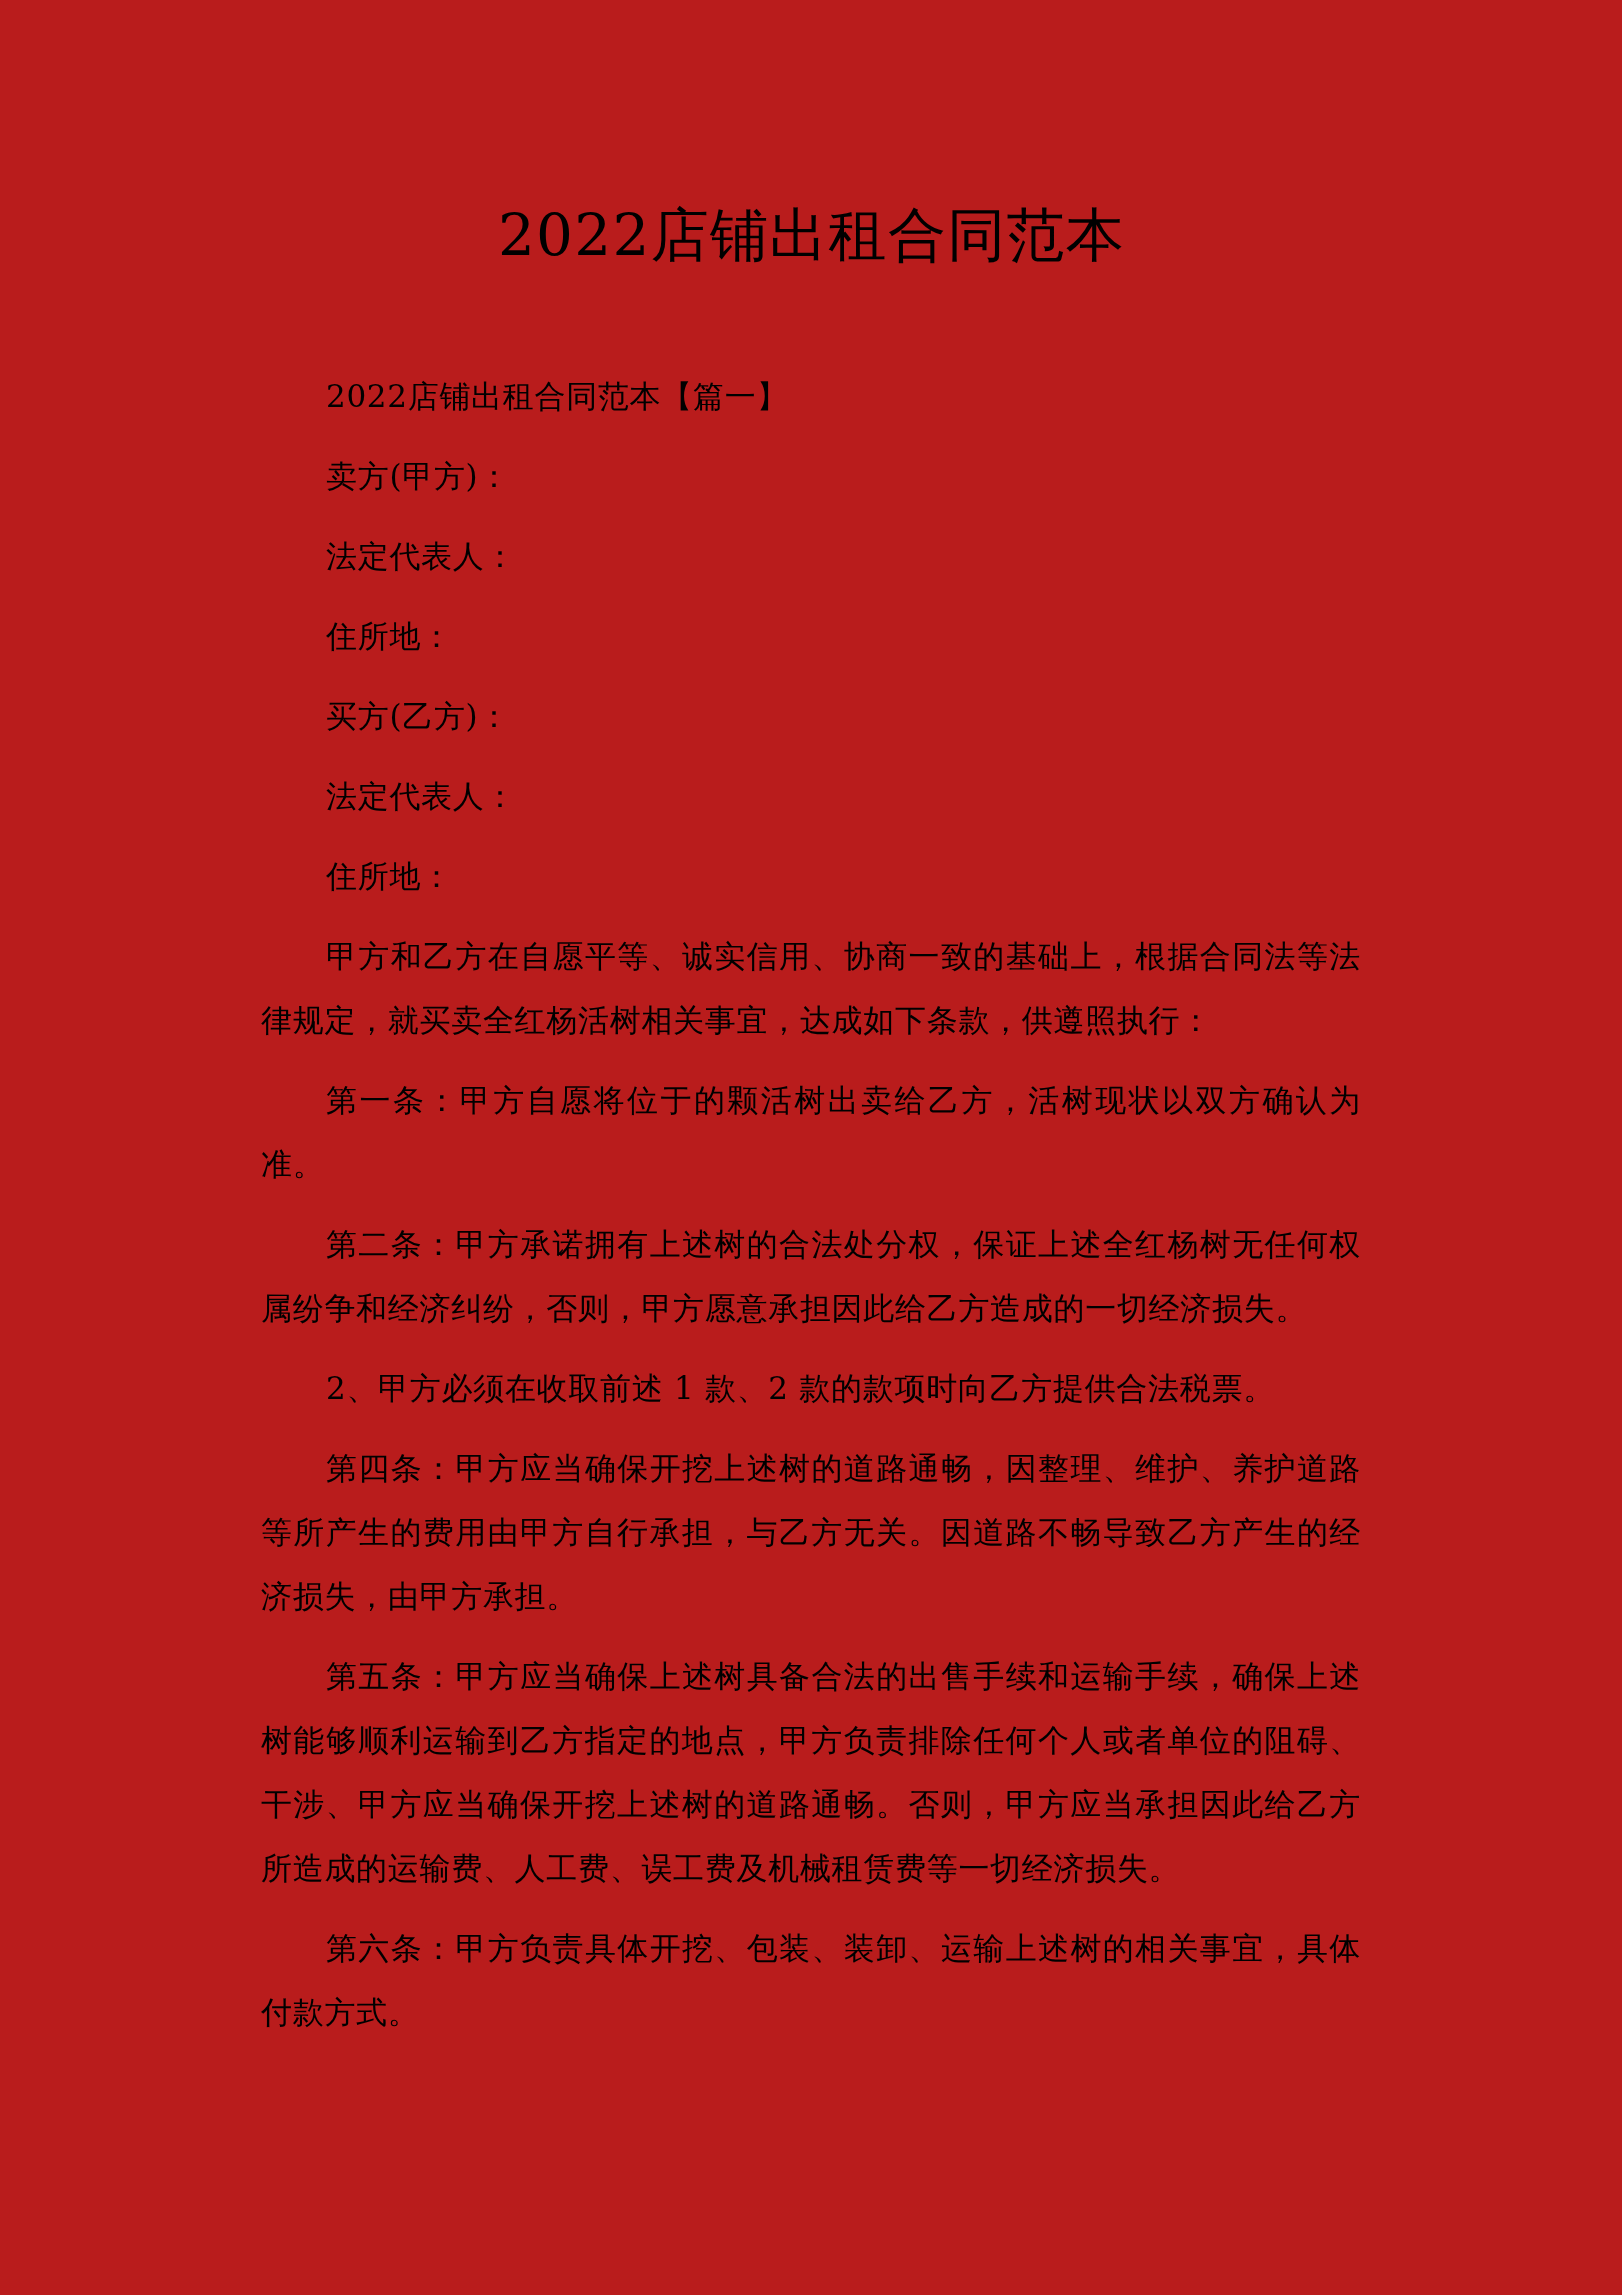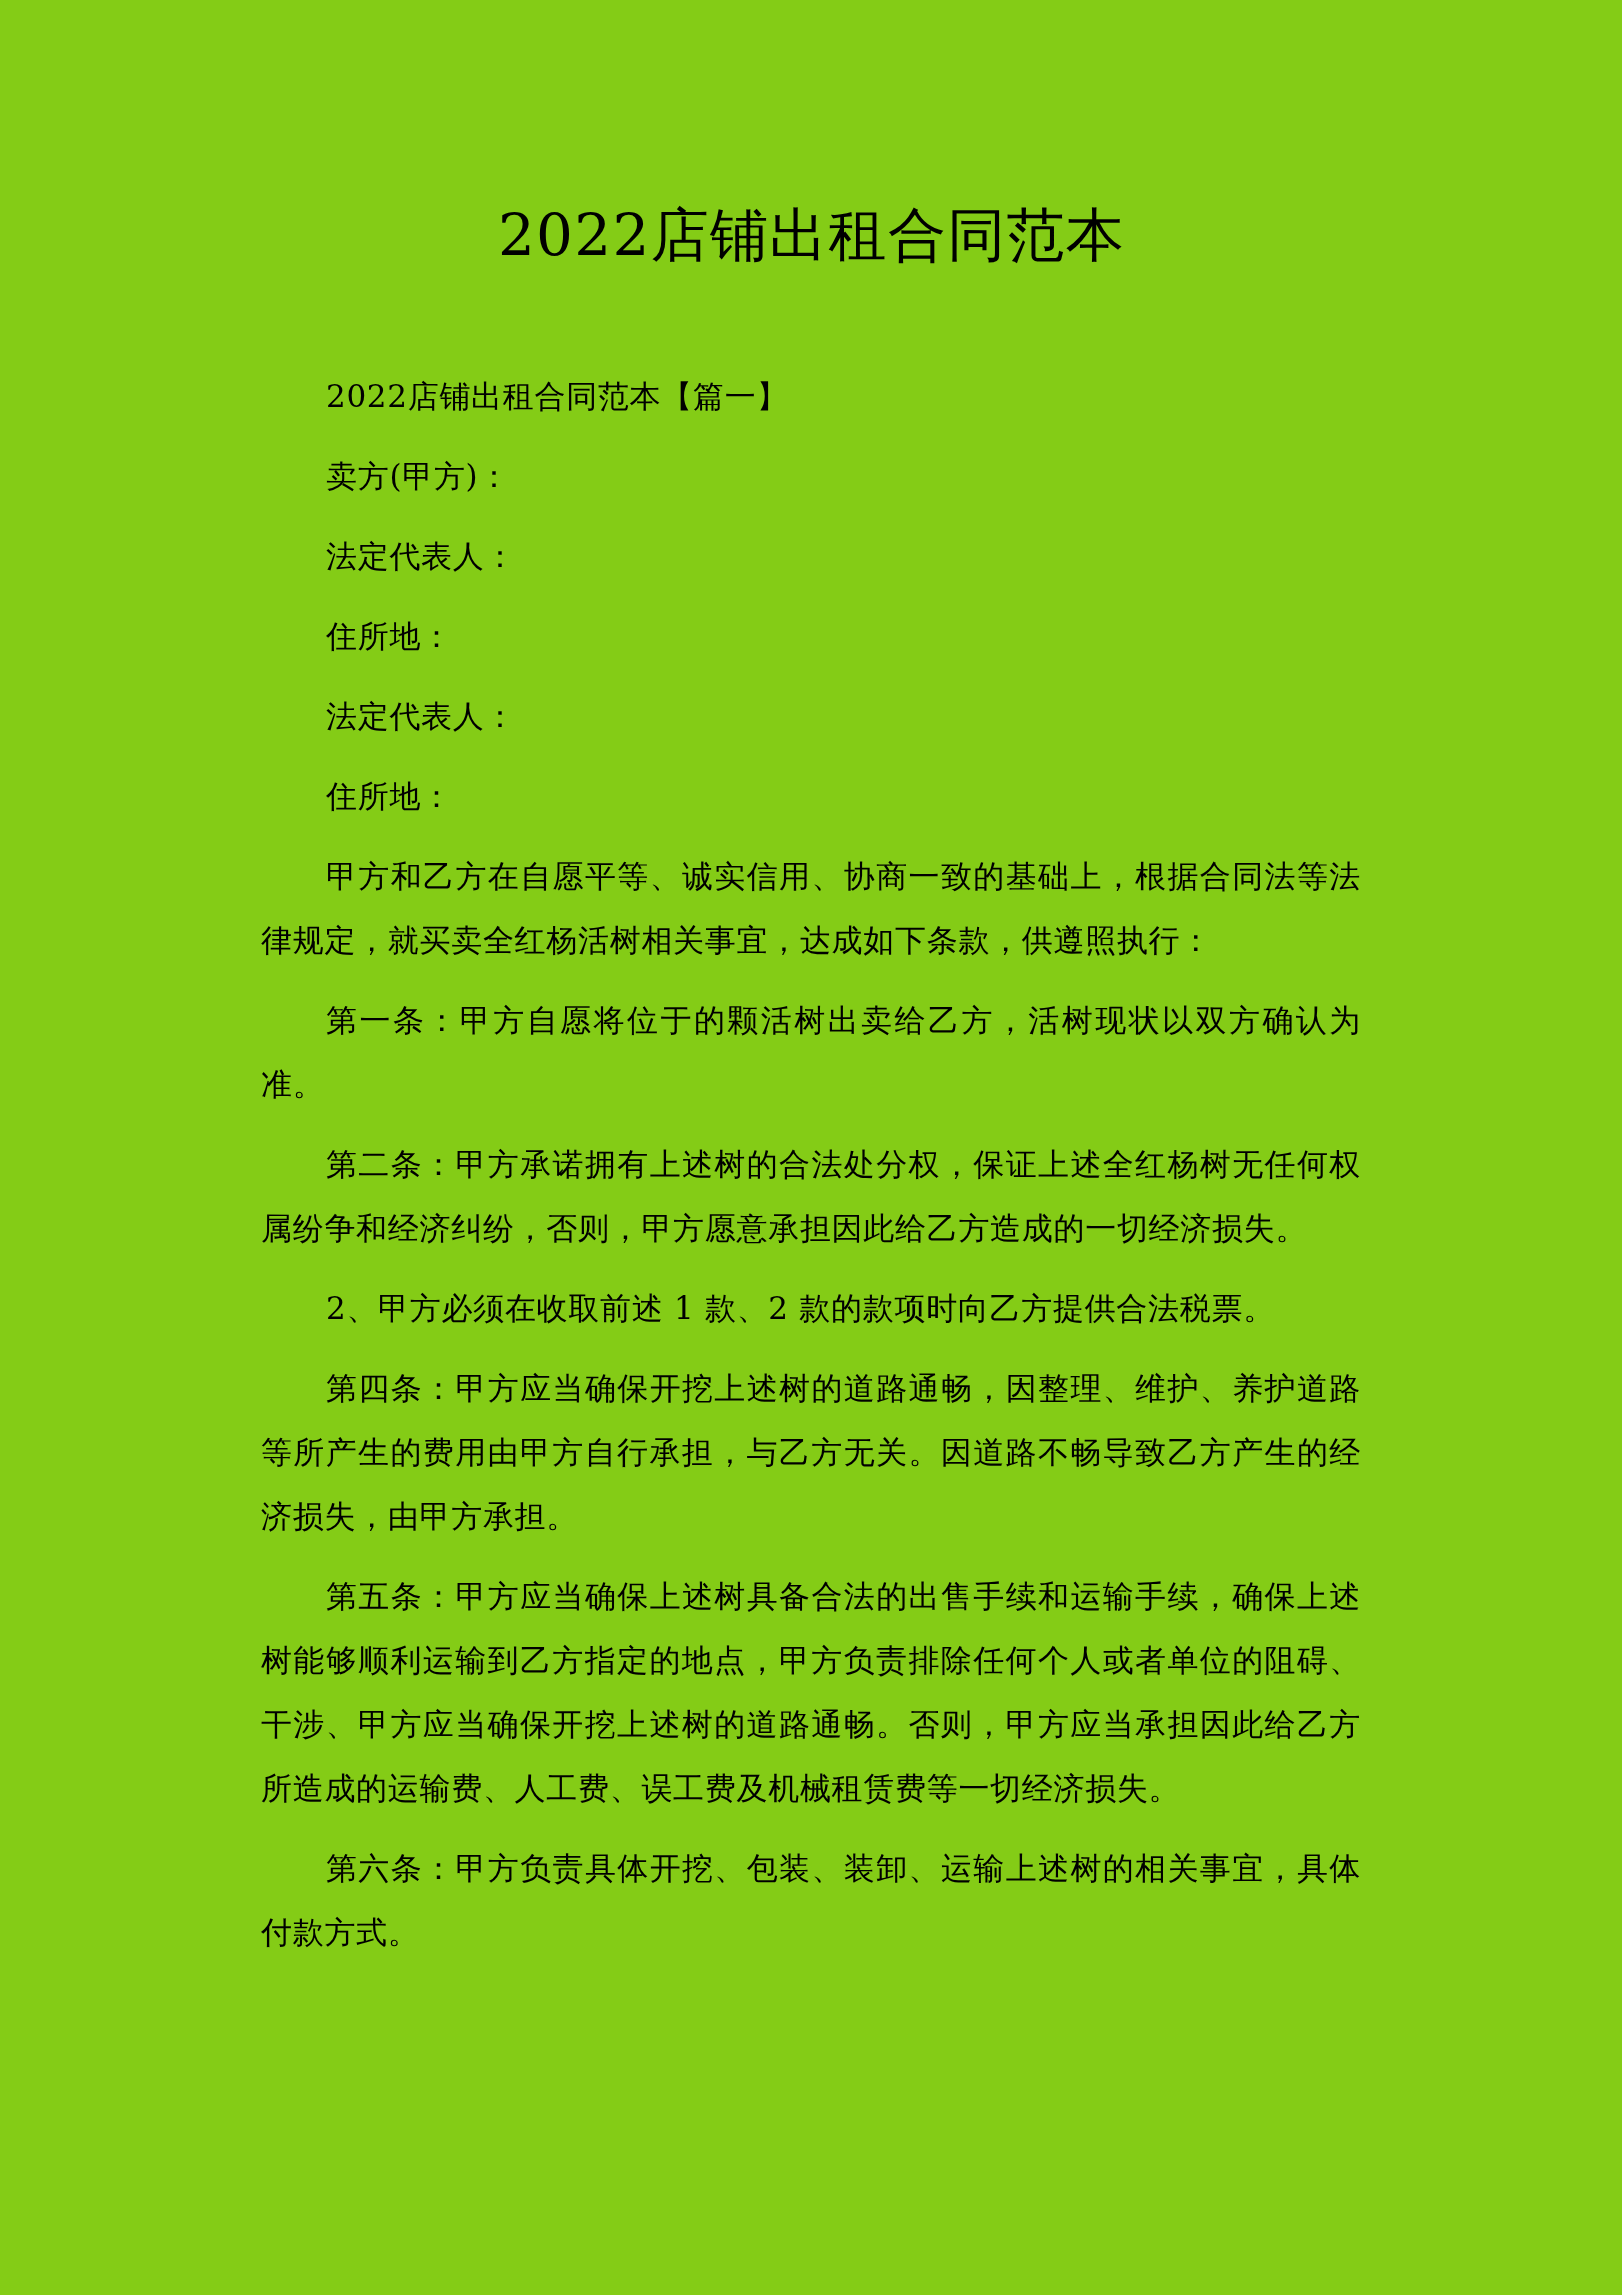--- a/index.html
+++ b/index.html
@@ -14,21 +14,21 @@
       overflow: hidden;
       font-family: "DejaVu Serif", "Liberation Serif", serif;
       color: #000000;
     }
     .page {
       position: absolute;
       left: 0;
       top: 0;
       width: 1623px;
       height: 2295px;
-      background: #84cc16;
+      background: #b91c1c;
     }
     .doc-title {
       position: absolute;
       left: 0;
       right: 0;
       top: 196px;
       text-align: center;
       font-size: 58px;
       line-height: 79px;
       letter-spacing: 1.3px;
@@ -63,20 +63,21 @@
 
 <div class="page">
 
   <h1 class="doc-title">2022店铺出租合同范本</h1>
 
   <div class="body">
     <p class="para">2022店铺出租合同范本【篇一】</p>
     <p class="para">卖方(甲方)：</p>
     <p class="para">法定代表人：</p>
     <p class="para">住所地：</p>
+    <p class="para">买方(乙方)：</p>
     <p class="para">法定代表人：</p>
     <p class="para">住所地：</p>
 
     <p class="para">甲方和乙方在自愿平等、诚实信用、协商一致的基础上，根据合同法等法律规定，就买卖全红杨活树相关事宜，达成如下条款，供遵照执行：</p>
 
     <p class="para">第一条：甲方自愿将位于的颗活树出卖给乙方，活树现状以双方确认为准。</p>
     <p class="para">第二条：甲方承诺拥有上述树的合法处分权，保证上述全红杨树无任何权属纷争和经济纠纷，否则，甲方愿意承担因此给乙方造成的一切经济损失。</p>
 
     <p class="para">2、甲方必须在收取前述 1 款、2 款的款项时向乙方提供合法税票。</p>
 

